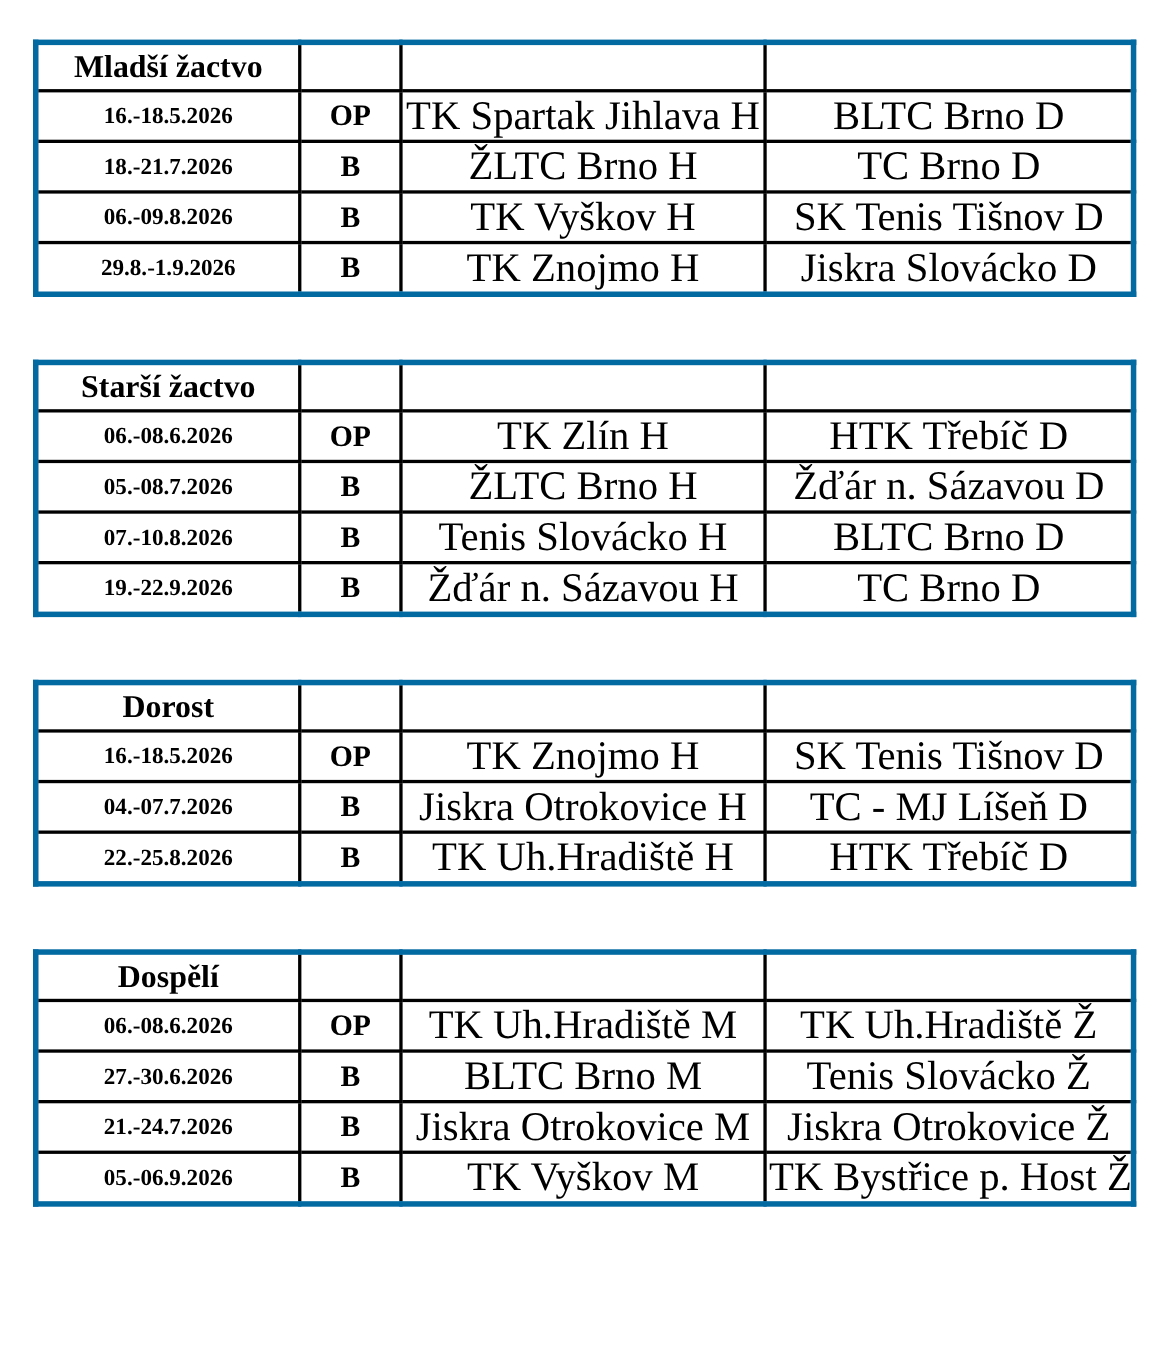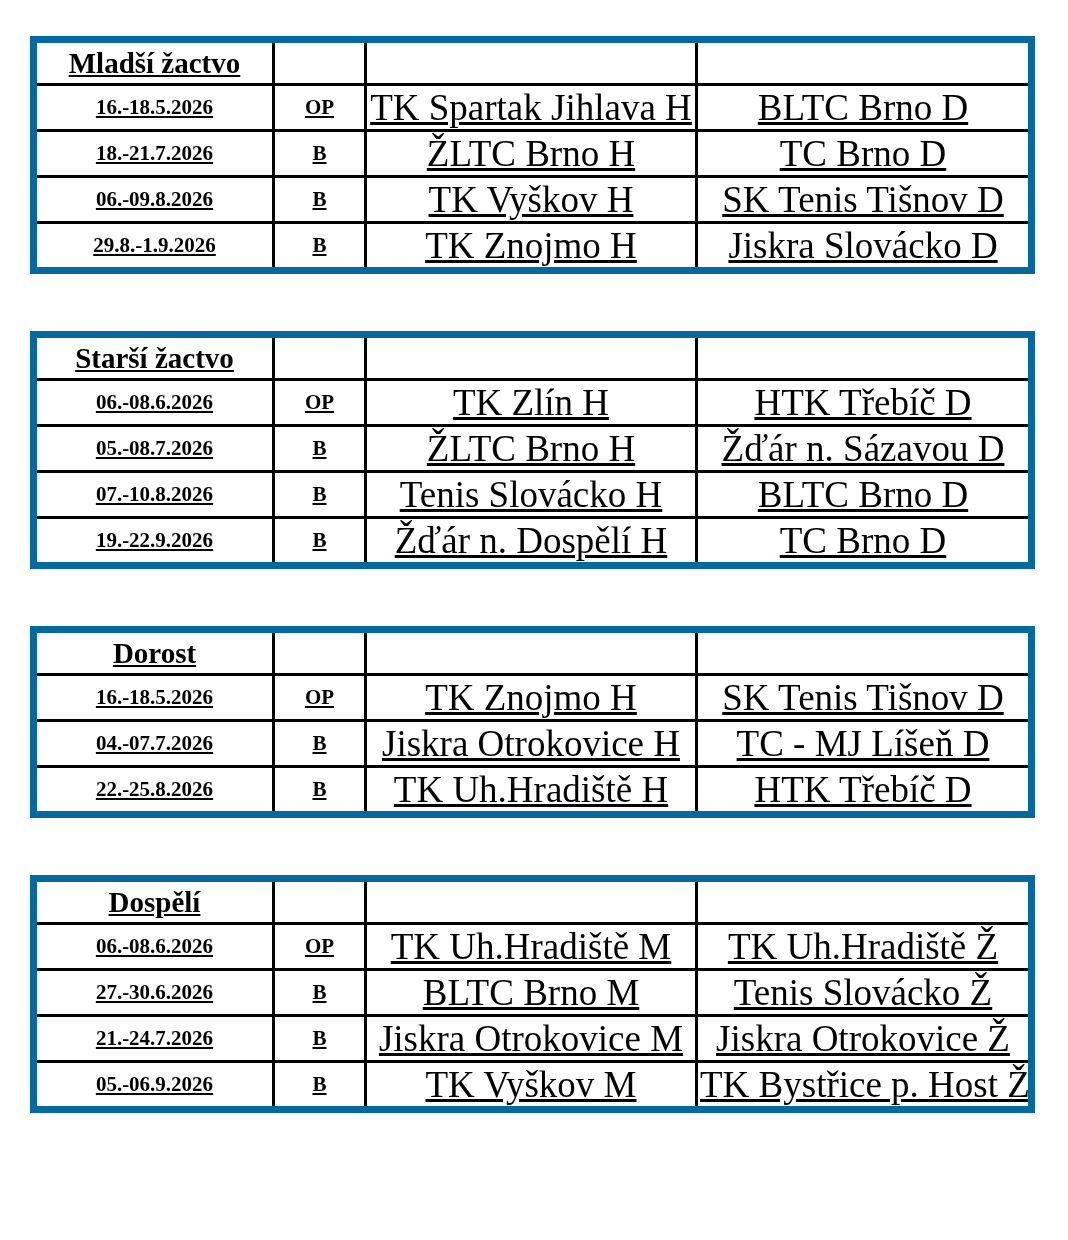--- a/index.html
+++ b/index.html
@@ -15,23 +15,22 @@
     overflow: hidden;
   }
   .sheet {
     padding-top: 36px;
     padding-left: 30px;
   }
   table.sched {
     border-collapse: collapse;
     table-layout: fixed;
     width: 998px;
-    border: 7px solid #0369a1;
+    border: 5px solid #0369a1;
     margin-bottom: 57px;
-    text-decoration: underline;
   }
   table.sched:last-child {
     margin-bottom: 0;
   }
   table.sched td {
     border: 3px solid #000000;
     text-align: center;
     vertical-align: middle;
     overflow: hidden;
     white-space: nowrap;
@@ -42,21 +41,21 @@
   td.c-title {
     font-weight: bold;
     font-size: 29px;
   }
   td.c-date {
     font-weight: bold;
     font-size: 21px;
   }
   td.c-cat {
     font-weight: bold;
-    font-size: 21px;
+    font-size: 27px;
   }
   td.c-club {
     font-size: 37px;
   }
 </style>
 </head>
 <body>
 
 <div class="sheet">
 
@@ -129,21 +128,21 @@
     </tr>
     <tr class="row">
       <td class="c-date">07.-10.8.2026</td>
       <td class="c-cat">B</td>
       <td class="c-club">Tenis Slovácko H</td>
       <td class="c-club">BLTC Brno D</td>
     </tr>
     <tr class="row">
       <td class="c-date">19.-22.9.2026</td>
       <td class="c-cat">B</td>
-      <td class="c-club">Žďár n. Dospělí H</td>
+      <td class="c-club">Žďár n. Sázavou H</td>
       <td class="c-club">TC Brno D</td>
     </tr>
   </tbody>
     </table>
 
   <table class="sched">
     <colgroup>
         <col style="width:240px">
         <col style="width:92px">
         <col style="width:331px">

